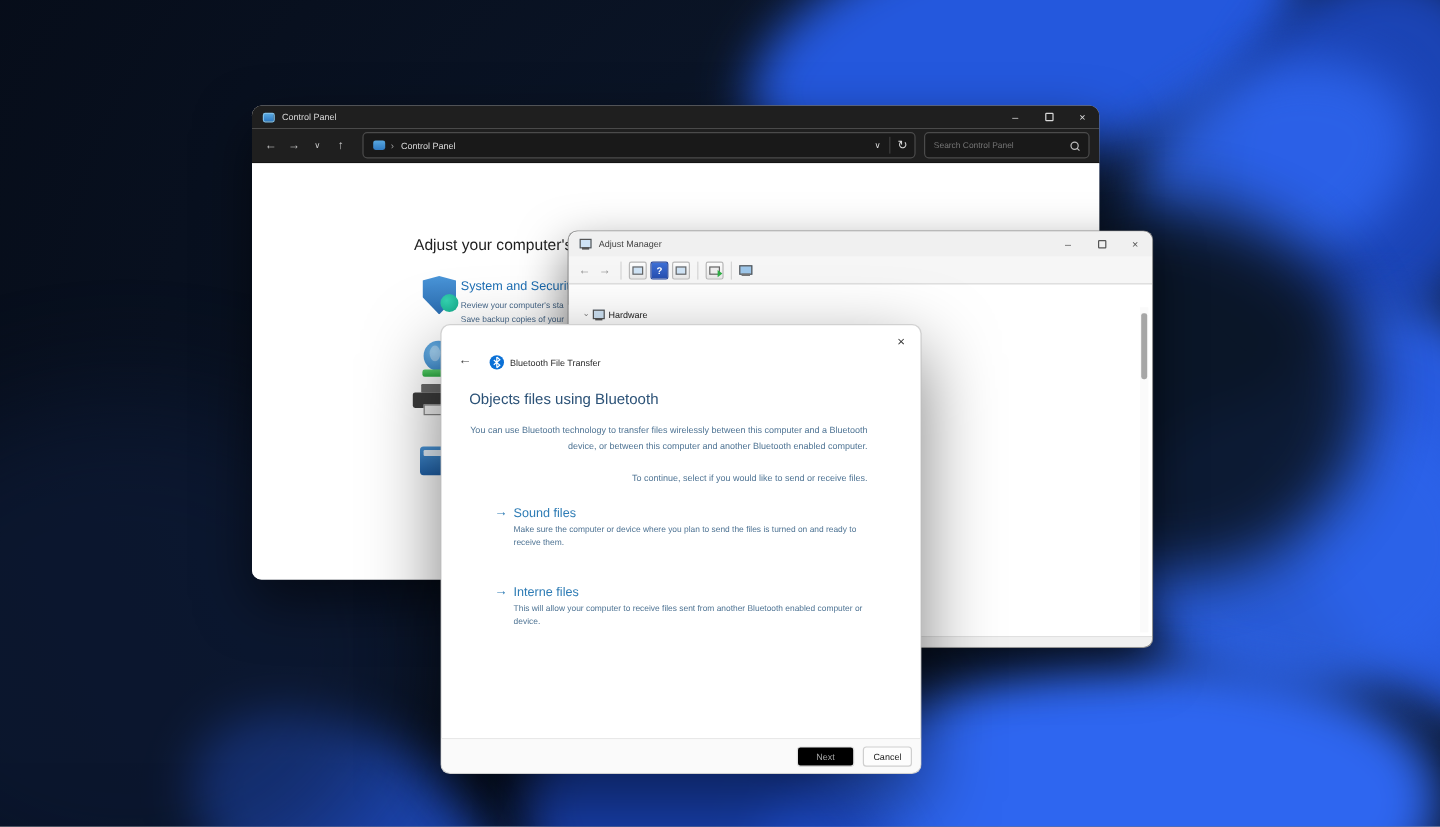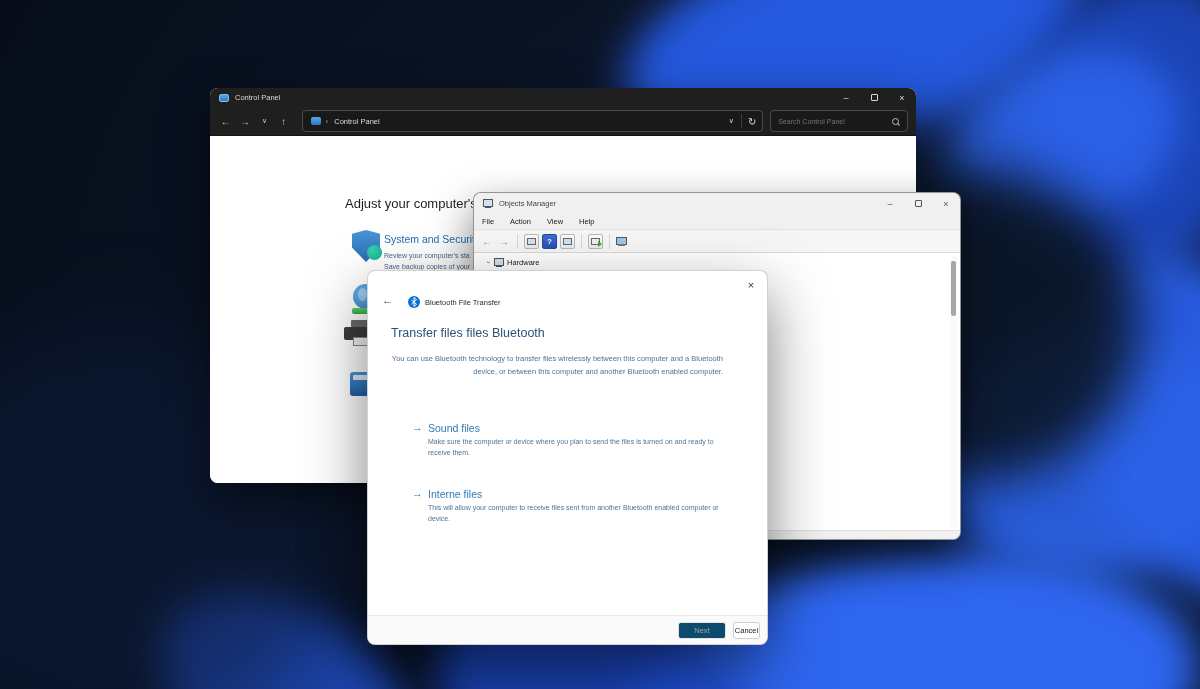--- a/index.html
+++ b/index.html
@@ -132,22 +132,22 @@
   .bt-body { position:absolute; left:23px; width:332px; font-size:7.5px; color:#4f7494; line-height:12.5px;text-align:right; }
   #bt-intro { top:82px; }
   #bt-prompt { top:122px; }
   .cmd-arrow { position:absolute; left:44px; font-size:11px; color:#2e7cb5; }
   .cmd-label { position:absolute; left:60px; font-size:10.5px; color:#2e7cb5; }
   .cmd-desc { position:absolute; left:60px; width:292px; font-size:7px; color:#4f7494; line-height:11px; }
   #bt-footer { position:absolute; left:0; right:0; bottom:0; height:29px; background:#fafafa;
         border-top:1px solid #e8e8e8; border-radius:0 0 8px 8px; display:flex; align-items:center; justify-content:flex-end; }
   .btn { height:17px; border-radius:3px; font-size:7.5px; display:flex; align-items:center; justify-content:center;
         font-family:"Liberation Sans", sans-serif; }
-  #btn-next { width:48px; background:#0c4a6e; border:1px solid #e2e2e2; color:#a6a6a6; margin-right:7px; }
-  #btn-cancel { width:27px; background:#fdfdfd; border:1px solid #cfcfcf; color:#1b1b1b; margin-right:7px; }
+  #btn-next { width:48px; background:#000000; border:1px solid #e2e2e2; color:#a6a6a6; margin-right:7px; }
+  #btn-cancel { width:41px; background:#fdfdfd; border:1px solid #cfcfcf; color:#1b1b1b; margin-right:7px; }
 </style>
 </head>
 <body>
 
 <div id="stage">
 
   <div class="petal" id="p1"></div>
   <div class="petal" id="p2"></div>
   <div class="petal" id="p8"></div>
   <div class="petal" id="p3"></div>
@@ -235,34 +235,28 @@
       <div id="ic-user"></div>
       <div class="cat-text" style="left:392px; top:95px; white-space:nowrap;">
         <a class="cat-title">User Accounts</a>
       </div>
     </div>
   </div>
 
   <div class="win" id="dm">
     <div id="dm-titlebar">
       <span class="pcicon"></span>
-      <span class="t">Objects Manager</span>
+      <span class="t">Adjust Manager</span>
       <div class="winbtns">
         <div class="winbtn">–</div>
         <div class="winbtn">
             <span class="maxglyph"></span>
           </div>
         <div class="winbtn">×</div>
       </div>
-    </div>
-    <div id="dm-menubar">
-      <span class="menu-item">File</span>
-      <span class="menu-item">Action</span>
-      <span class="menu-item">View</span>
-      <span class="menu-item">Help</span>
     </div>
     <div id="dm-toolbar">
       <span class="tb-arrow">←</span>
       <span class="tb-arrow">→</span>
       <span class="tb-sep"></span>
       <span class="tile">
           <span class="scr"></span>
         </span>
       <span class="tile help">?</span>
       <span class="tile">
@@ -300,22 +294,23 @@
 
   <div class="win" id="bt">
     <div id="bt-close">×</div>
     <div id="bt-back">←</div>
     <div id="bt-bticon">
       <svg width="8" height="10" viewBox="0 0 8 10">
           <path d="M4 0.5 L4 9.5 M4 0.5 L6.5 2.7 L1.5 7 M4 9.5 L6.5 7.3 L1.5 3" stroke="#fff" stroke-width="1" fill="none"></path>
         </svg>
     </div>
     <div id="bt-appname">Bluetooth File Transfer</div>
-    <div id="bt-title">Transfer files files Bluetooth</div>
+    <div id="bt-title">Objects files using Bluetooth</div>
     <div class="bt-body" id="bt-intro">You can use Bluetooth technology to transfer files wirelessly between this computer and a Bluetooth device, or between this computer and another Bluetooth enabled computer.</div>
+    <div class="bt-body" id="bt-prompt">To continue, select if you would like to send or receive files.</div>
 
     <span class="cmd-arrow" style="top:150px;">→</span>
     <a class="cmd-label" style="top:151px;">Sound files</a>
     <div class="cmd-desc" style="top:165px;">Make sure the computer or device where you plan to send the files is turned on and ready to receive them.</div>
 
     <span class="cmd-arrow" style="top:216px;">→</span>
     <a class="cmd-label" style="top:217px;">Interne files</a>
     <div class="cmd-desc" style="top:231px;">This will allow your computer to receive files sent from another Bluetooth enabled computer or device.</div>
 
     <div id="bt-footer">

